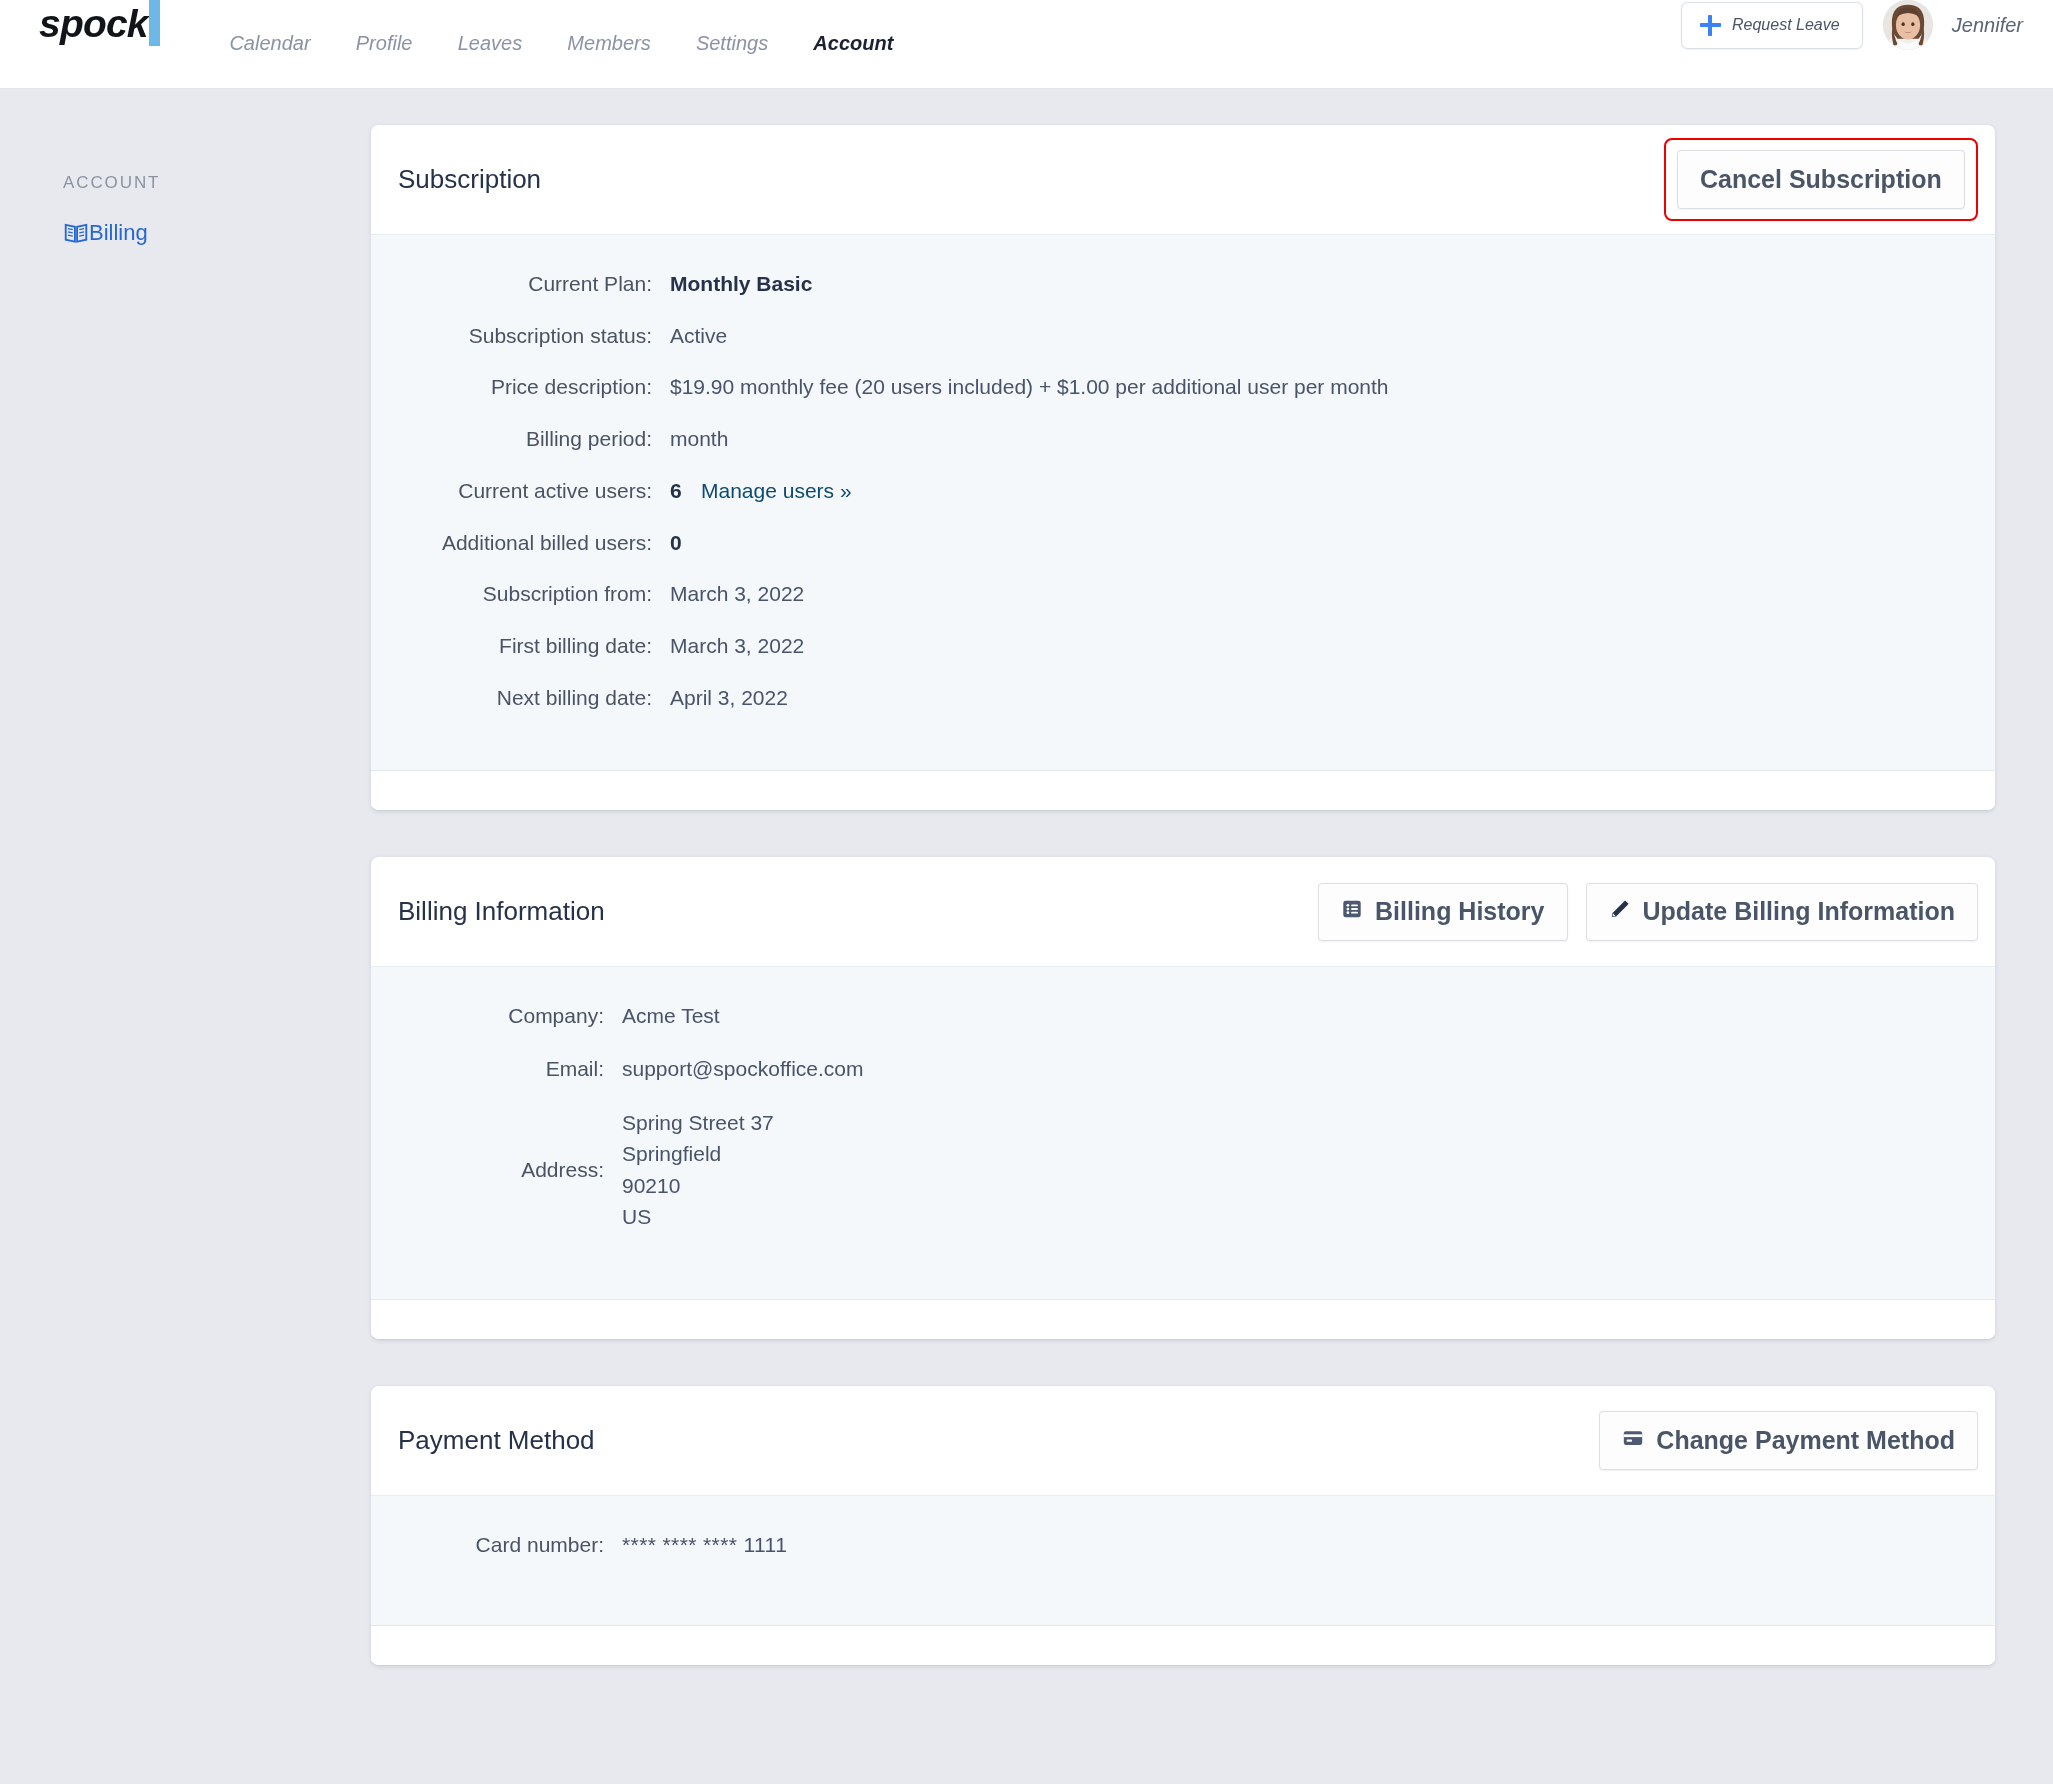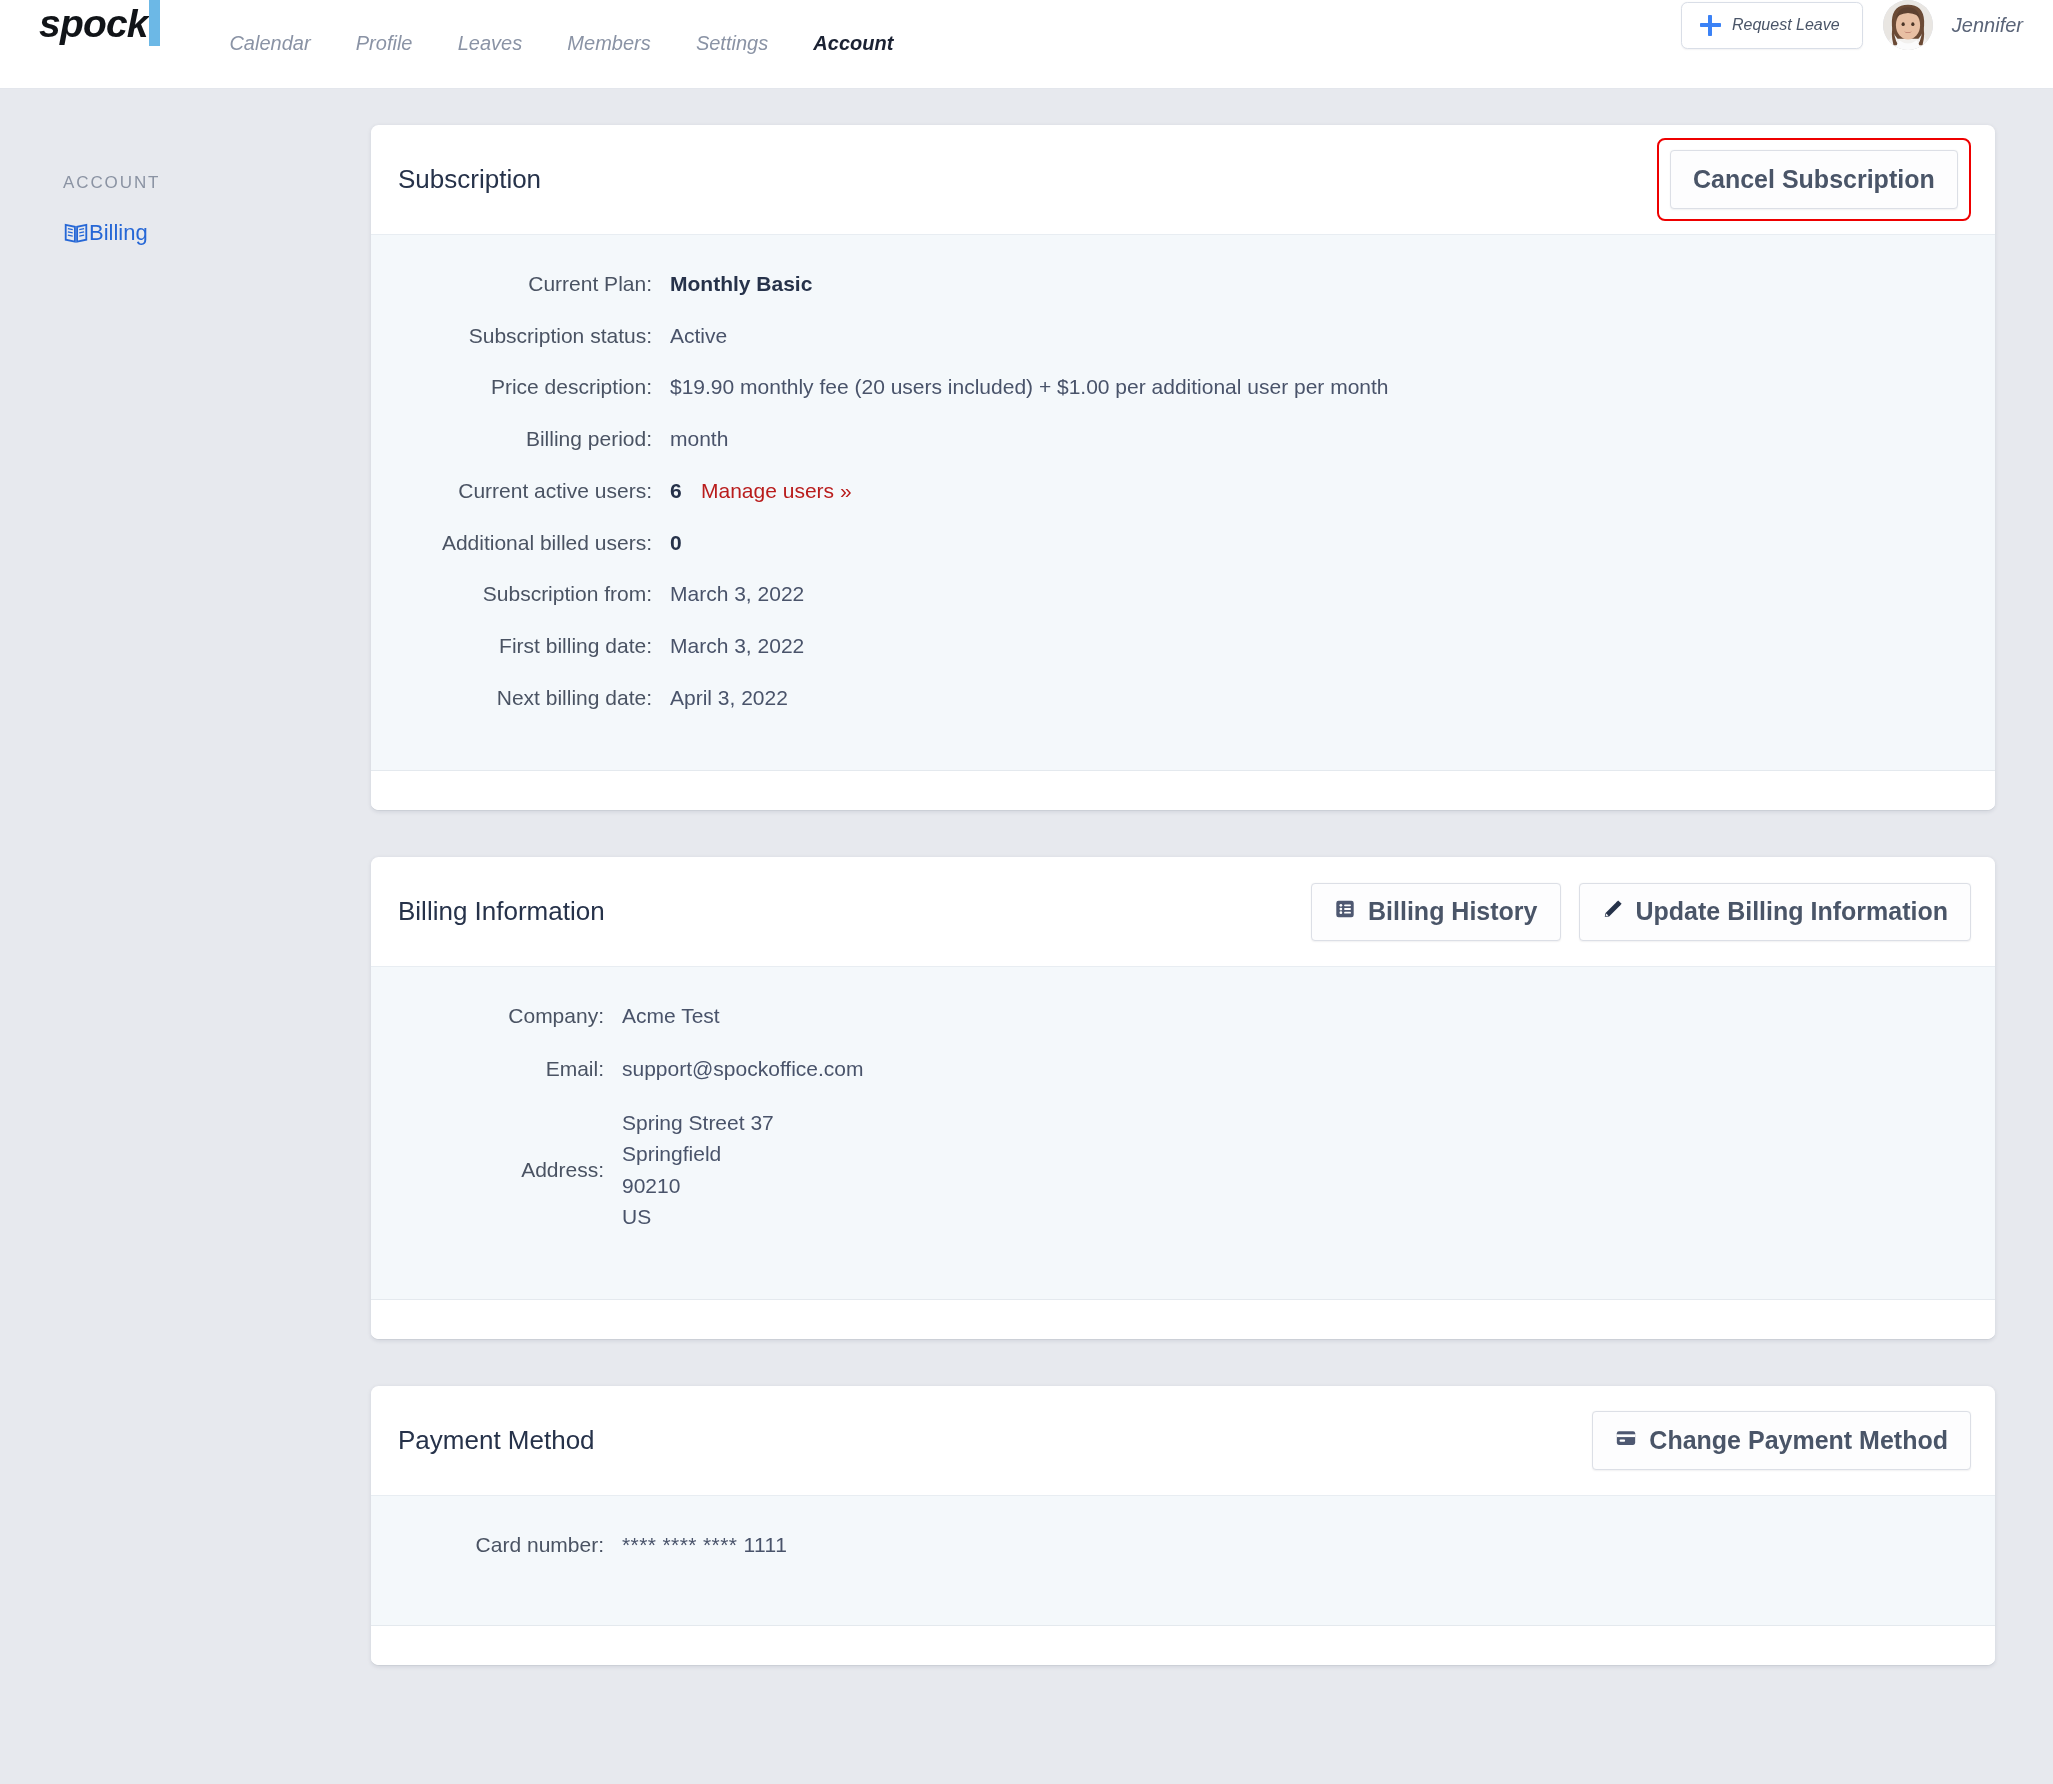--- a/index.html
+++ b/index.html
@@ -152,21 +152,21 @@
     border-radius: 7.3px;
     box-shadow: 0 1.6px 4px rgba(24,34,58,.10), 0 0.8px 0.8px rgba(24,34,58,.05);
     margin-bottom: 47px;
     overflow: visible;
   }
 
   .card-head {
     display: flex;
     align-items: center;
     min-height: 109px;
-    padding: 0 24px 0 27px;
+    padding: 0 17px 0 27px;
     position: relative;
   }
   .card-title {
     font-size: 26px;
     color: #26324a;
     font-weight: 400;
   }
   .card-head-actions {
     margin-left: auto;
     display: flex;
@@ -232,21 +232,21 @@
     font-size: 21px;
     color: #49536a;
     line-height: 1.35;
     display: flex;
     align-items: center;
     flex-wrap: wrap;
     gap: 0;
   }
   .dval.strong { font-weight: 700; color: #26324a; }
   .muted-link {
-    color: #b91c1c;
+    color: #0c4a6e;
     font-size: 21px;
     margin-left: 19.3px;
     cursor: pointer;
   }
   .addr-line { display: block; line-height: 1.5; }
 
   
   .binfo .dlabel { width: 224px; flex: 0 0 224px; }
   .binfo .drow { margin-bottom: 24px; }
 

